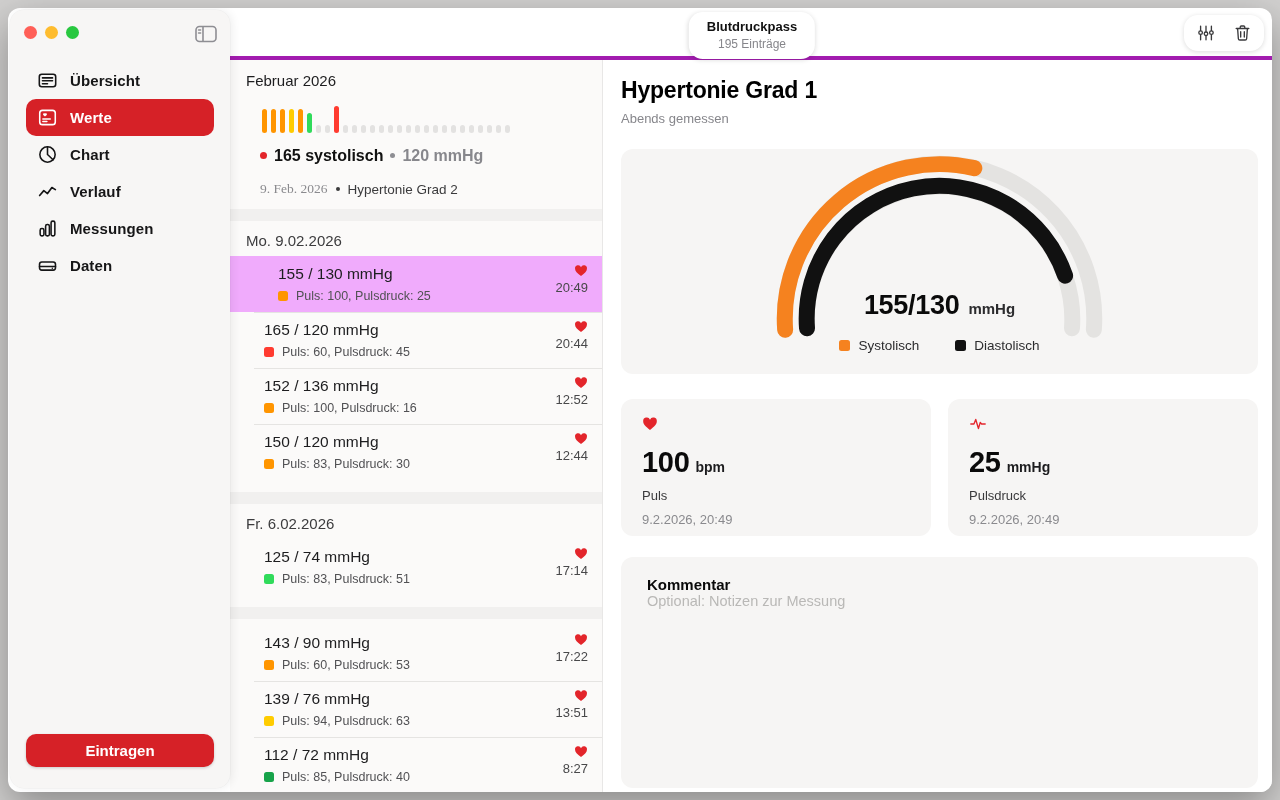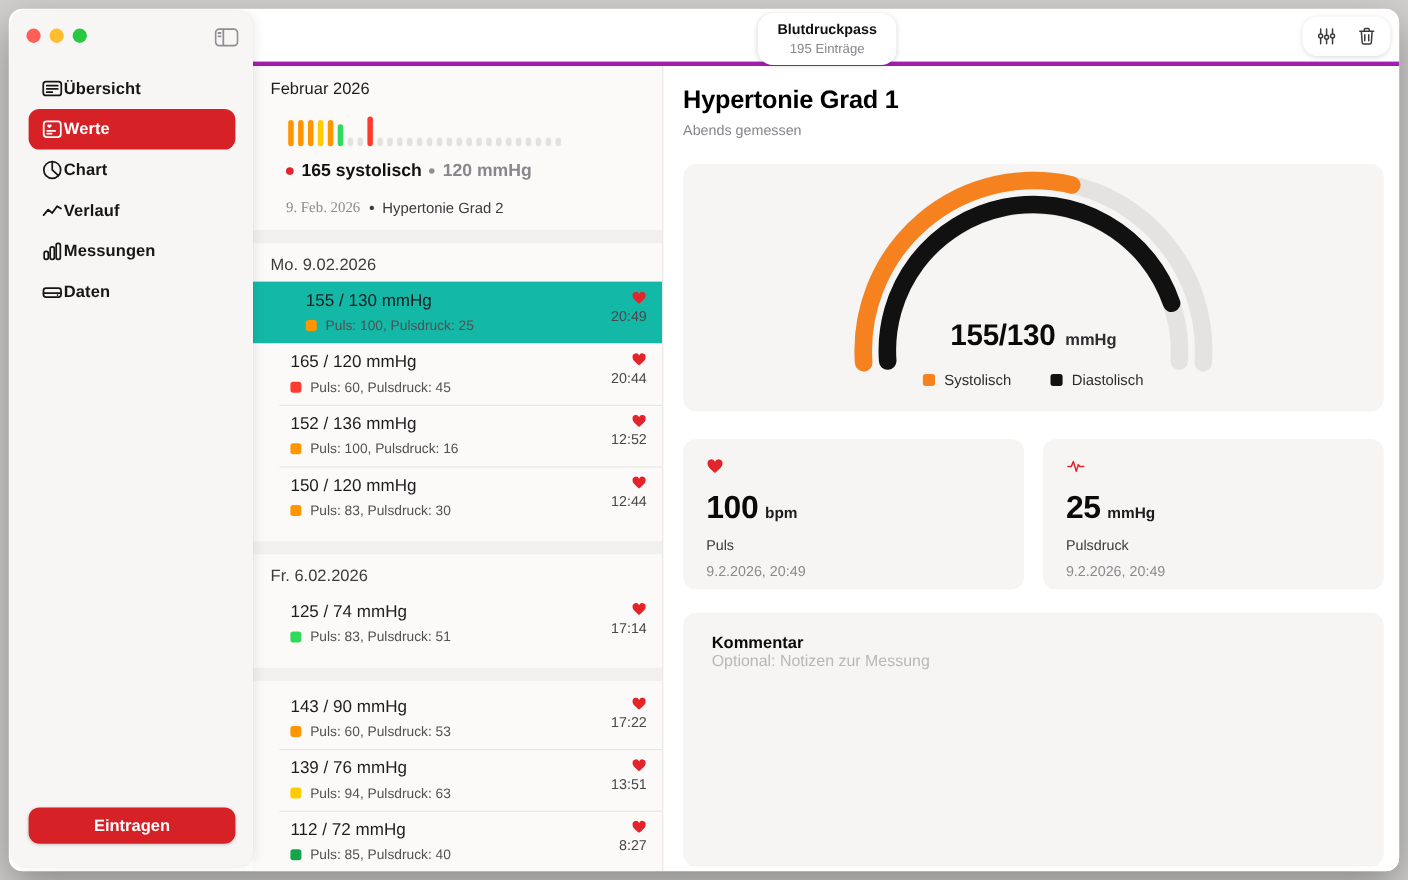--- a/index.html
+++ b/index.html
@@ -38,21 +38,21 @@
     position:absolute; left:2px; top:2px; width:220px; height:778px;
     background:#f7f6f5; border-radius:14px; z-index:10;
     box-shadow:2px 0 10px rgba(0,0,0,0.07), 0 0 0 0.5px rgba(0,0,0,0.04);
   }
   .traffic { position:absolute; left:14px; top:16px; display:flex; gap:8px; }
   .traffic span { width:13px; height:13px; border-radius:50%; display:block; }
   .tl-close { background:#ff5f57; } .tl-min { background:#febc2e; } .tl-zoom { background:#28c840; }
   .sb-toggle { position:absolute; right:13px; top:15px; width:22px; height:18px; }
   .nav { position:absolute; left:16px; right:16px; top:52px; }
   .nav-item {
-    height:37px; display:flex; align-items:center; 
+    height:37px; display:flex; align-items:center; gap:12px;
     padding:0 11px; border-radius:10px; cursor:pointer;
     font-size:15px; font-weight:700; color:#161617; letter-spacing:0.1px;
   }
   .nav-item.selected { background:#d62127; color:#fff; }
   .nav-icon { width:21px; height:21px; flex:0 0 21px; display:flex; align-items:center; }
   .primary-btn {
     position:absolute; left:16px; right:16px; bottom:21px; height:33px;
     background:#d62127; border:none; border-radius:10px; color:#fff;
     font-family:inherit; font-size:15px; font-weight:700; cursor:pointer;
     box-shadow:0 1px 3px rgba(0,0,0,0.18);
@@ -74,21 +74,21 @@
   .dot-dark { width:4px; height:4px; background:#3a3a3c; }
   .sys-txt { font-size:16px; font-weight:700; color:#111; }
   .dia-txt { font-size:16px; font-weight:700; color:#87878c; }
   .summary-date { margin:8px 0 0 30px; display:flex; align-items:center; gap:8px; font-size:13.5px; height:16px; }
   .sd-date { color:#8a8a8e;font-family:Liberation Serif, serif; }
   .sd-class { color:#3a3a3c; }
   .band { height:12px; background:#f1f0ef; margin-top:12px; }
   .group-header { margin-top:11px; padding-left:16px; font-size:15px; color:#3c3c3e; height:18px; }
   .rows { margin-top:6px; }
   .row { position:relative; height:56px; padding:9px 14px 0 34px; cursor:pointer; }
-  .row.selected { background:#14b8a6;padding-left:48px; }
+  .row.selected { background:#f0abfc;padding-left:48px; }
   .row:not(:first-child)::after {
     content:""; position:absolute; top:0; left:24px; right:0; height:1px; background:#e5e4e2;
   }
   .row-value { font-size:15.5px; color:#1d1d1f; }
   .row-sub { margin-top:6px; display:flex; align-items:center; gap:8px; font-size:12.5px; color:#515154; }
   .cat-square { width:10px; height:10px; border-radius:2.5px; flex:0 0 10px; }
   .row-right { position:absolute; right:14px; top:8px; text-align:right; }
   .row-heart { display:block; margin-left:auto; width:14px; height:13px; }
   .row-time { margin-top:3px; font-size:13px; color:#48484a; }
 

